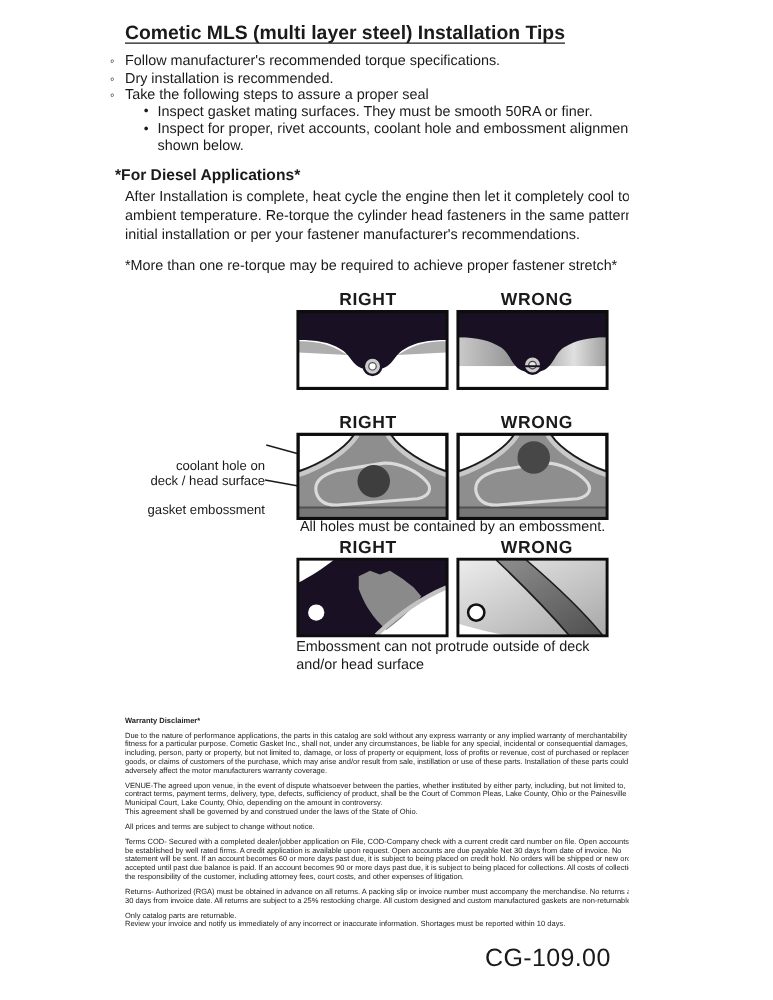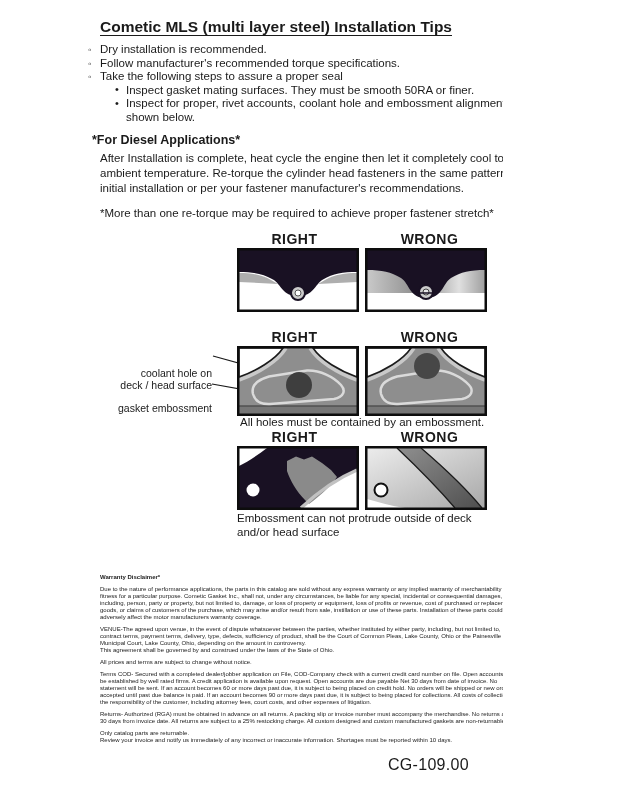--- a/index.html
+++ b/index.html
@@ -35,34 +35,34 @@
   .pre{white-space:pre-line;}
   .annot{
     position:absolute;text-align:right;font-size:10.5px;line-height:11.5px;margin-top:24px;
   }
   .leaders{position:absolute;left:211px;top:350px;}
   
   .warranty{position:absolute;left:100px;top:574px;width:420px;font-size:6px;line-height:7px;color:#222;}
   .warranty h2{margin:0 0 5px 0;font-size:6px;font-weight:bold;}
   .warranty p{margin:0 0 5px 0;}
   
-  .page-code{position:absolute;left:388px;top:756px;font-size:16px;letter-spacing:0.3px;}
+  .page-code{position:absolute;left:388px;top:756px;font-size:20px;letter-spacing:0.3px;}
 </style>
 </head>
 <body>
 
 <div class="page">
 
   <div class="content">
     <div class="title-wrap">
       <h1 class="doc-title">Cometic MLS (multi layer steel) Installation Tips</h1>
     </div>
     <ul class="tips">
+      <li class="b1">Follow manufacturer's recommended torque specifications.</li>
       <li class="b1">Dry installation is recommended.</li>
-      <li class="b1">Follow manufacturer's recommended torque specifications.</li>
       <li class="b1">Take the following steps to assure a proper seal</li>
       <li class="b2">Inspect gasket mating surfaces.  They must be smooth 50RA or finer.</li>
       <li class="b2">Inspect for proper, rivet accounts, coolant hole and embossment alignments as shown below.</li>
     </ul>
     <h2 class="diesel-heading">*For Diesel Applications*</h2>
     <p class="para">After Installation is complete, heat cycle the engine then let it completely cool to ambient temperature. Re-torque the cylinder head fasteners in the same pattern as initial installation or per your fastener manufacturer's recommendations.</p>
     <p class="note">*More than one re-torque may be required to achieve proper fastener stretch*</p>
   </div>
 
   <div class="dg" style="top:231px;">

